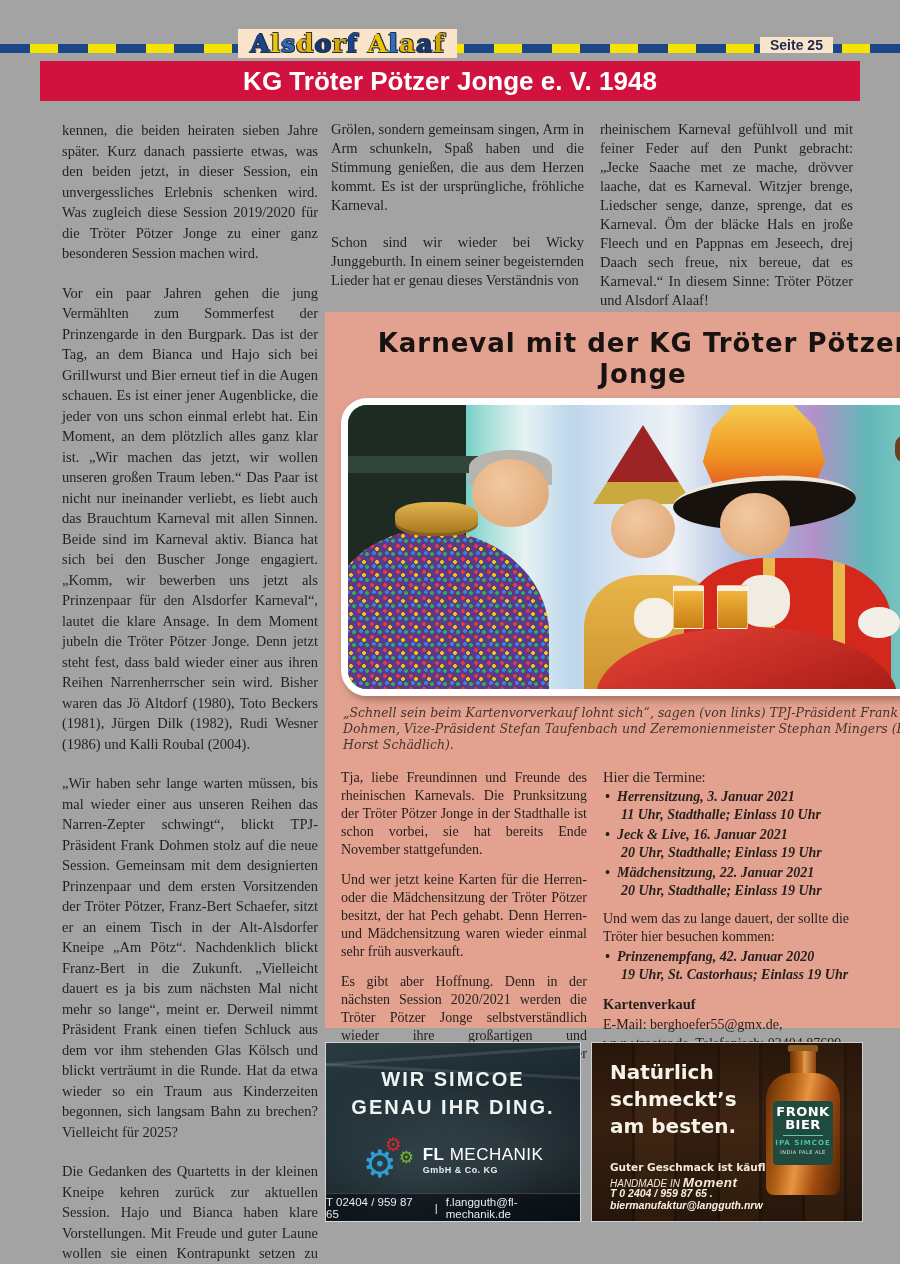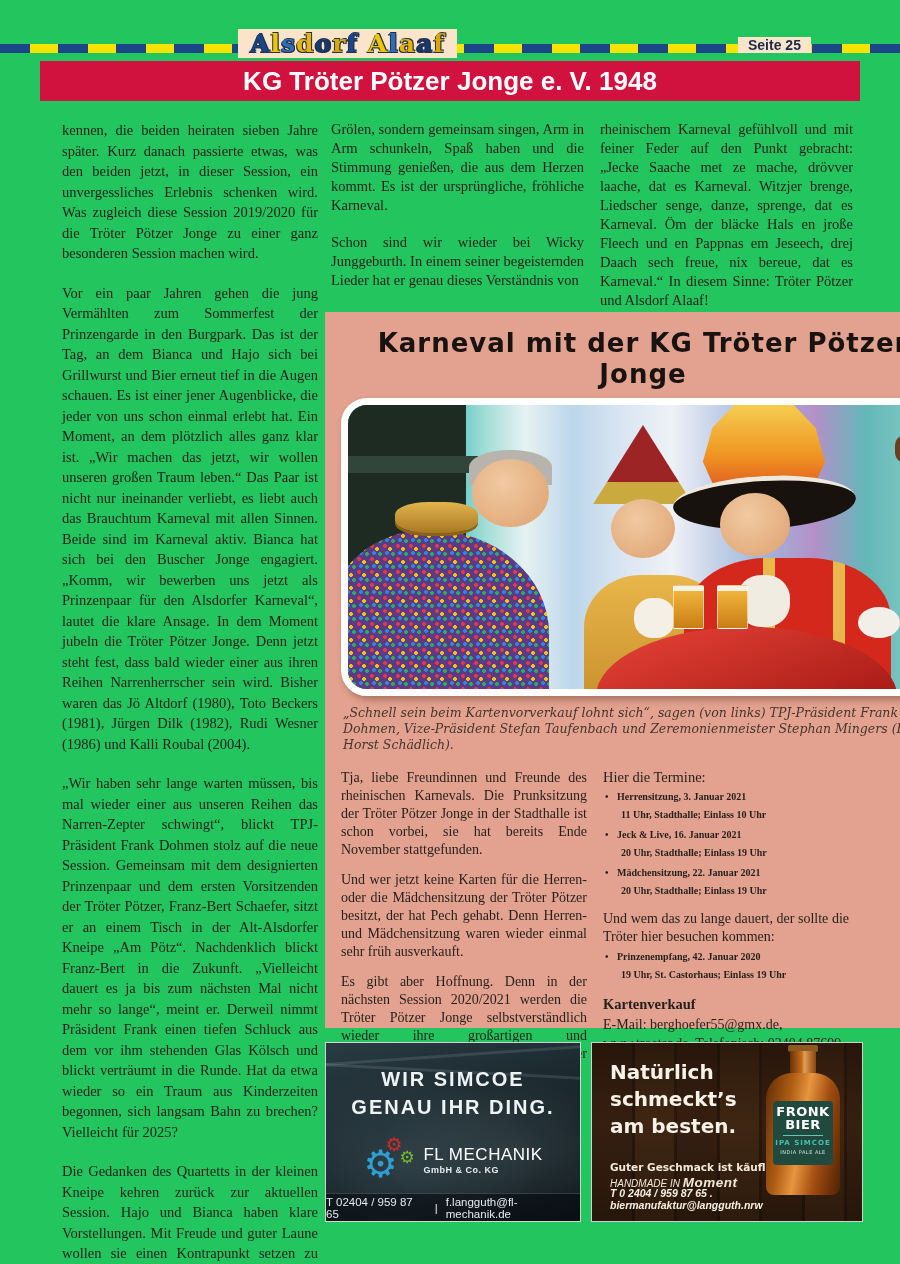--- a/index.html
+++ b/index.html
@@ -1,24 +1,24 @@
 <!DOCTYPE html>
 <html><head>
 <meta charset="utf-8">
 <style>
   html,body{margin:0;padding:0;}
-  .page{position:relative;width:900px;height:1264px;background:#22c55e;overflow:hidden;
+  .page{position:relative;width:900px;height:1264px;background:#a3a3a3;overflow:hidden;
         font-family:"Liberation Serif",serif;color:#241f1b;}
   
   .topband{position:absolute;left:0;top:44px;width:900px;height:9px;
     background:repeating-linear-gradient(to right,#1B4789 0 30px,#F4E400 30px 58px);}
   .brand{position:absolute;left:238px;top:29px;background:#FBE5CA;padding:0 12px;
     font-family:"DejaVu Serif",serif;font-weight:bold;font-size:25px;letter-spacing:1px;}
   .brand span{text-shadow:1px 1px 0 #22304e, -1px 1px 0 #22304e, 1px -1px 0 #22304e;}
-  .pageno{position:absolute;left:738px;top:37px;background:#FBE5CA;padding:0 10px;
+  .pageno{position:absolute;left:760px;top:37px;background:#FBE5CA;padding:0 10px;
     font-family:"Liberation Sans",sans-serif;font-weight:bold;font-size:14px;color:#1a2a4e;}
   .banner{position:absolute;left:40px;top:61px;width:820px;height:40px;background:#D2123E;
     color:#fff;font-family:"Liberation Sans",sans-serif;font-weight:bold;font-size:26px;
     text-align:center;line-height:40px;}
   
   .bodytext p{margin:0 0 19px;text-align:justify;font-size:14.5px;line-height:20.5px;}
   .col1{position:absolute;left:62px;top:120px;width:256px;}
   .rightwrap{position:absolute;left:325px;top:120px;width:636px;}
   .topcols{display:flex;gap:16px;height:192px;overflow:hidden;padding:0 4px 0 6px;}
   .topcols .tcol{width:253px;}
@@ -70,21 +70,21 @@
   .ph-staff{right:4%;top:16%;width:2.2%;height:74%;border-radius:3px;
     background:linear-gradient(90deg,#8a5a2c,#5c3516);}
   .ph-knob{right:3.1%;top:11%;width:4.2%;height:9%;border-radius:35%;background:#6b3f1d;}
   .ph-glove{right:6.5%;bottom:18%;width:7%;height:11%;border-radius:50%;background:#f2efe8;}
   .caption{font-family:"DejaVu Serif",serif;font-style:italic;font-size:12.5px;line-height:16px;
     color:#46352c;margin:9px 2px 13px;}
   .feature-cols{display:flex;gap:16px;margin-top:16px;}
   .feature-cols .fcol{width:246px;}
   .feature-cols p{margin:0 0 12px;text-align:justify;font-size:14px;line-height:18px;}
   .termine-head{font-size:14.5px;margin:0 0 2px;}
-  .event{position:relative;padding-left:14px;font-weight:bold;font-size:10px;
+  .event{position:relative;padding-left:14px;font-weight:bold;font-style:italic;font-size:14px;
     line-height:18px;margin:0 0 2px;}
   .event::before{content:"•";position:absolute;left:2px;top:0;}
   .event .detail{padding-left:4px;}
   .moretext{font-size:14px;line-height:18px;margin:10px 0 2px;text-align:justify;}
   .sales-head{font-weight:bold;font-size:14.5px;margin:12px 0 2px;}
   .sales-line{font-size:14px;line-height:19px;}
   
   .ads{display:flex;gap:10px;margin-top:14px;}
   .ad{position:relative;height:180px;overflow:hidden;border:1px solid rgba(255,255,255,.8);
     box-sizing:border-box;font-family:"Liberation Sans",sans-serif;}
@@ -97,21 +97,21 @@
   .ad-mech .beam2{top:15%;transform:rotate(3deg);}
   .mech-headline{position:relative;margin-top:22px;text-align:center;color:#eef3f3;font-weight:bold;
     font-size:20px;letter-spacing:2px;line-height:28px;}
   .mech-logo{position:absolute;left:0;right:0;top:94px;display:flex;justify-content:center;align-items:center;gap:8px;}
   .gears{position:relative;width:52px;height:46px;}
   .gear{position:absolute;line-height:1;}
   .gear-blue{left:0;bottom:0;font-size:38px;color:#2e9fd4;}
   .gear-red{left:22px;top:-2px;font-size:19px;color:#d42a27;}
   .gear-green{left:36px;top:12px;font-size:17px;color:#7ab829;}
   .mech-name{color:#fff;font-size:17px;letter-spacing:.5px;}
-  .mech-name b{font-weight:normal;}
+  .mech-name b{font-weight:bold;}
   .mech-sub{color:#e8eef0;font-weight:bold;font-size:9px;letter-spacing:.5px;}
   .mech-bar{position:absolute;left:0;right:0;bottom:0;height:27px;background:rgba(5,10,13,.55);
     border-top:1px solid rgba(255,255,255,.18);display:flex;align-items:center;justify-content:center;
     gap:8px;color:#e4ebee;font-size:11.5px;}
   .ad-bier{width:272px;background:
     linear-gradient(rgba(25,12,5,.55),rgba(25,12,5,.12) 45%,rgba(15,8,3,.45)),
     repeating-linear-gradient(90deg,#3a2212 0 40px,#2a180b 40px 43px,#46291402 43px 43px,#452a15 43px 82px,#2c1a0c 82px 85px);}
   .bier-headline{position:absolute;left:18px;top:16px;color:#f6f2e8;font-weight:bold;font-size:20px;
     line-height:27px;white-space:pre-line;font-family:"DejaVu Sans",sans-serif;}
   .bier-slogan1{position:absolute;left:18px;top:118px;color:#f2e9d6;font-weight:bold;font-size:10.5px;

